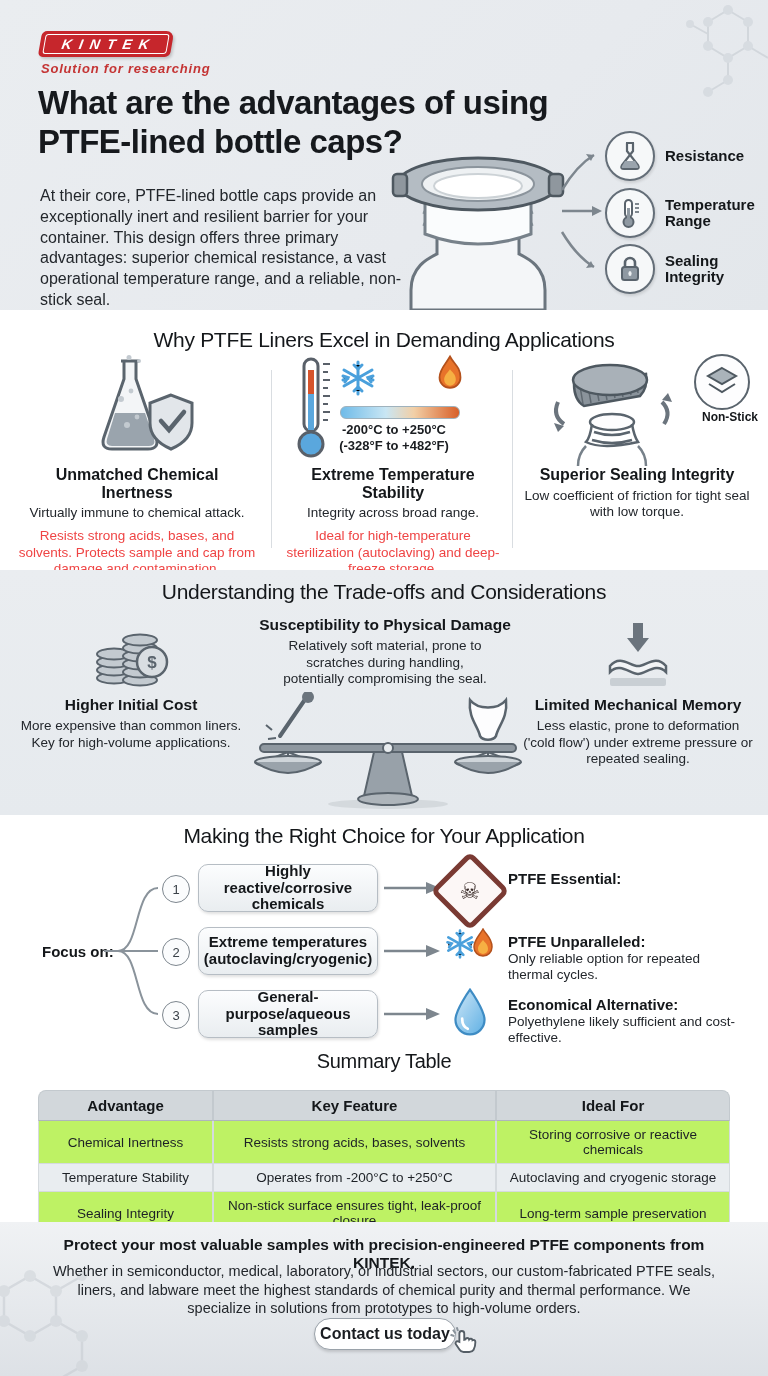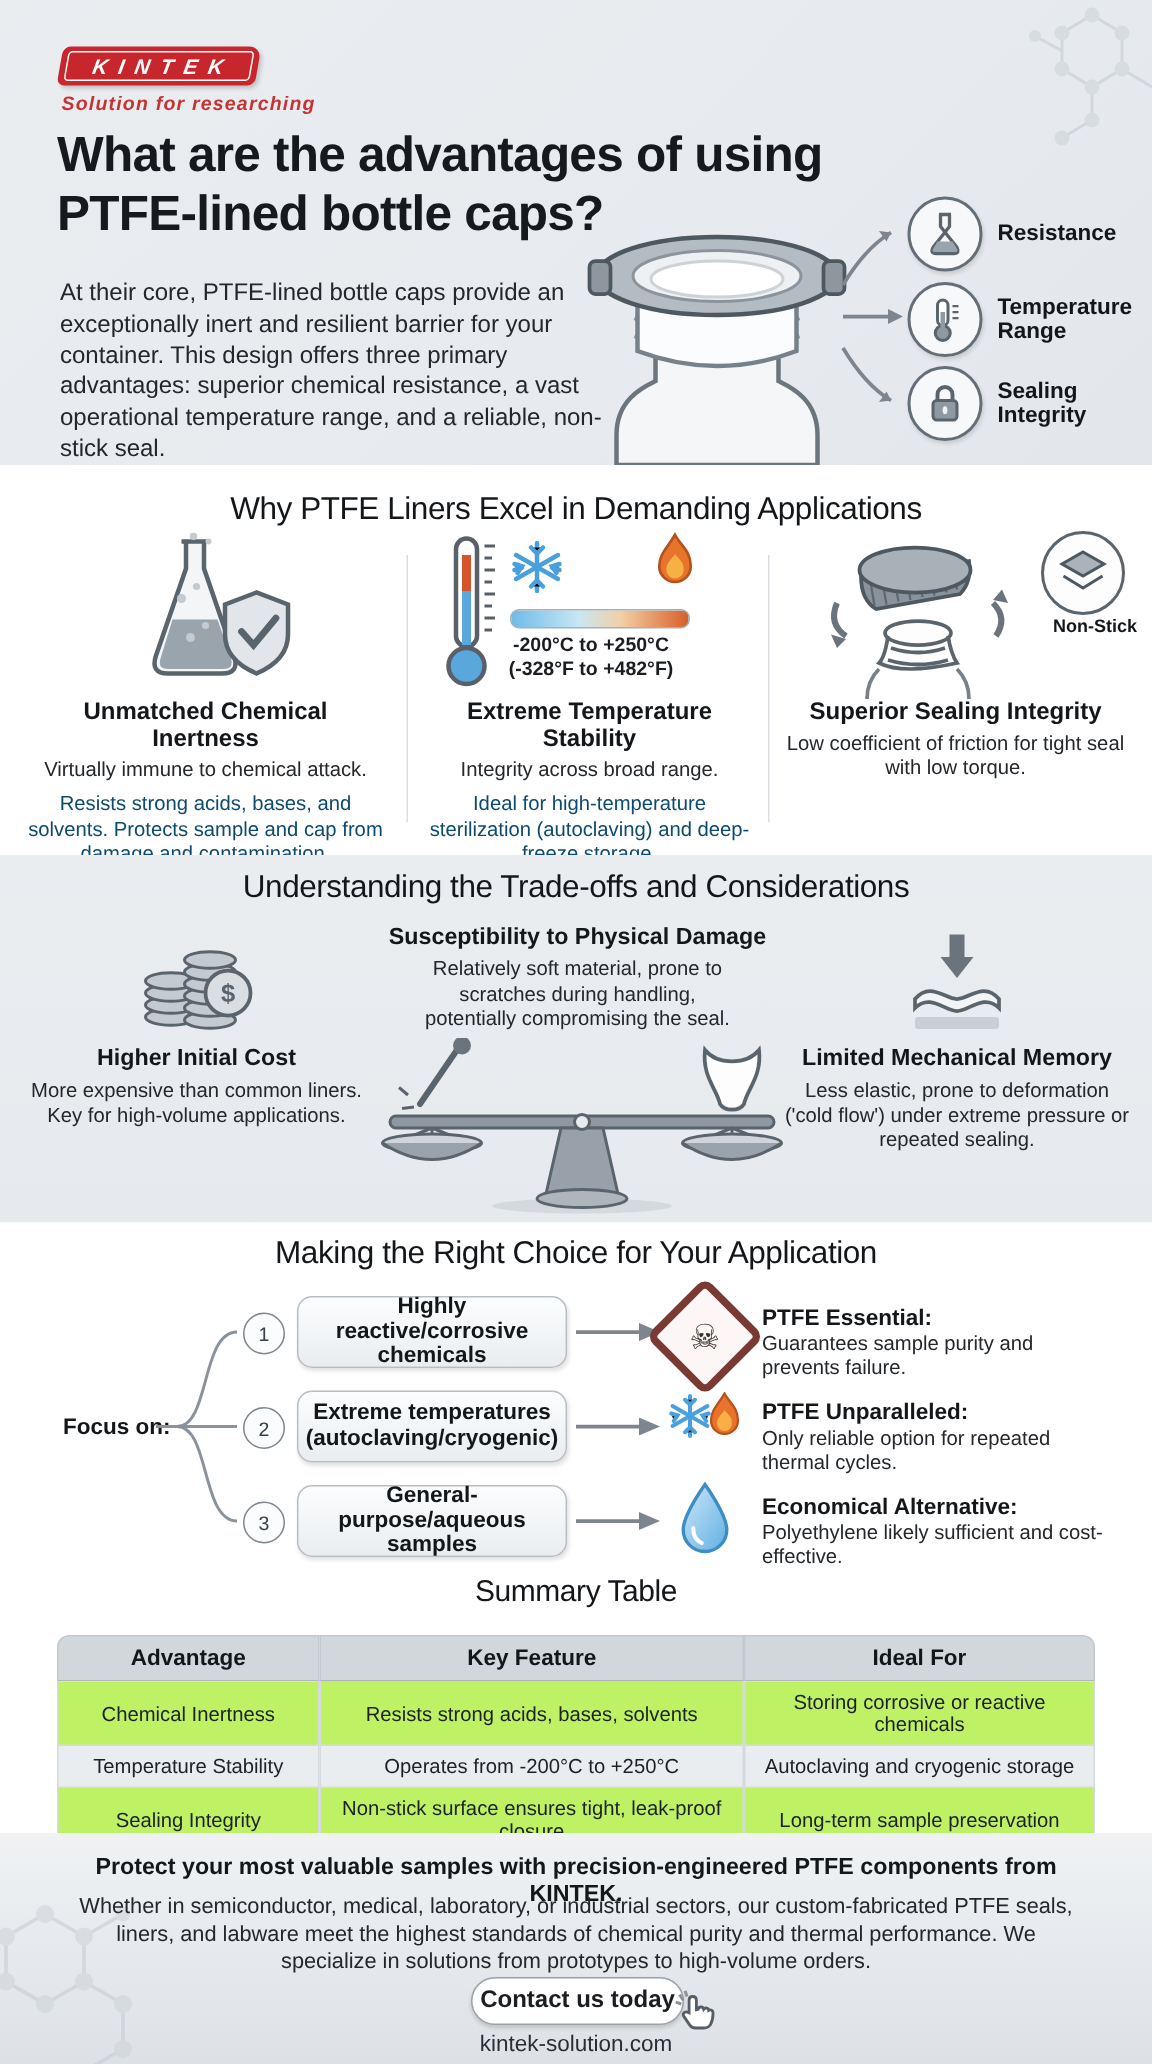--- a/index.html
+++ b/index.html
@@ -28,21 +28,21 @@
   
   .h2{position:absolute;left:0;width:768px;text-align:center;font-size:21px;font-weight:normal;
       color:#14171a;letter-spacing:-.3px;}
   
   #why{top:310px;height:260px;background:#ffffff;}
   .vdiv{position:absolute;top:60px;height:178px;width:1px;background:#d9dde1;}
   .why-col{position:absolute;top:44px;text-align:center;}
   .why-art{height:112px;position:relative;display:flex;align-items:center;justify-content:center;}
   .why-title{font-weight:bold;font-size:16px;color:#14171a;line-height:1.1;}
   .why-lead{font-size:13.5px;margin-top:4px;line-height:1.2;color:#23272c;}
-  .why-body{font-size:13.5px;margin-top:7px;line-height:1.2;color:#0c4a6e;}
+  .why-body{font-size:13.5px;margin-top:7px;line-height:1.2;color:#ef4444;}
   .temp-bar{position:absolute;left:56px;top:52px;width:118px;height:11px;border-radius:6px;
             background:linear-gradient(90deg,#6fbbe8 0%,#c9e6f4 38%,#f2cfa6 62%,#d85f28 100%);
             border:1px solid #9fb2bd;}
   .temp-text{position:absolute;left:40px;top:68px;width:140px;font-weight:bold;font-size:13px;line-height:1.25;color:#1a1d21;}
   .badge-circle{position:absolute;right:0px;top:0px;width:52px;height:52px;border-radius:50%;
             background:#fdfdfe;border:2.5px solid #5a646d;display:flex;align-items:center;justify-content:center;}
   .badge-label{position:absolute;right:-8px;top:56px;width:70px;font-weight:bold;font-size:12px;color:#14171a;text-align:right;}
   
   #tradeoffs{top:570px;height:245px;background:linear-gradient(180deg,#eaedf0,#e6eaee);}
   .to-col{position:absolute;text-align:center;}
@@ -347,21 +347,20 @@
     <line x1="0" y1="6" x2="44" y2="6" stroke="#7d868e" stroke-width="2.5"></line>
       <polygon points="56,6 42,0 42,12" fill="#7d868e"></polygon>
     </svg>
   <div class="row-icon" style="top:48px">
     <div class="hazard">
         <span>☠</span>
       </div>
   </div>
   <div class="res-text" style="top:55px">
     <div class="res-title">PTFE Essential:</div>
-    <div class="res-body">Guarantees sample purity and prevents failure.</div>
   </div>
 
   <div class="num-circle" style="top:123px">
       <span>2</span>
     </div>
   <div class="cond-box" style="top:112px">
       <span>Extreme temperatures (autoclaving/cryogenic)</span>
     </div>
   <svg class="row-arrow" style="top:130px" viewBox="0 0 56 12">
     <line x1="0" y1="6" x2="44" y2="6" stroke="#7d868e" stroke-width="2.5"></line>
@@ -467,14 +466,13 @@
   <div class="foot-body">Whether in semiconductor, medical, laboratory, or industrial sectors, our custom-fabricated PTFE seals, liners, and labware meet the highest standards of chemical purity and thermal performance. We specialize in solutions from prototypes to high-volume orders.</div>
   <div class="cta">
     <span>Contact us today</span>
   </div>
   <div class="cursor-wrap">
     <svg width="30" height="30" viewBox="0 0 24 24">
       <path d="M4,3 l2,3 M2,7 l3,1 M7,1 l1,3" stroke="#8a939b" stroke-width="1.6" fill="none"></path>
       <path d="M11,4 c1.3,0 2,.8 2,2 v5 l.9,-.2 c.5,-1.6 2.6,-1.6 3,0 c.8,-1.1 2.6,-.7 2.7,.6 c1,-.6 2.3,0 2.3,1.4 c0,2.8 -.5,4.6 -1.4,6.2 c-.7,1.2 -1.8,1.8 -3.5,1.8 h-4.6 c-1.4,0 -2.4,-.7 -3.1,-1.8 l-3,-4.4 c-.9,-1.3 .4,-2.8 1.8,-2.3 l1,.4 V6 c0,-1.2 .7,-2 1.9,-2 z" fill="#ffffff" stroke="#555e66" stroke-width="1.5"></path>
     </svg>
   </div>
-  <div class="website">kintek-solution.com</div>
 </div>
 
 </body></html>

